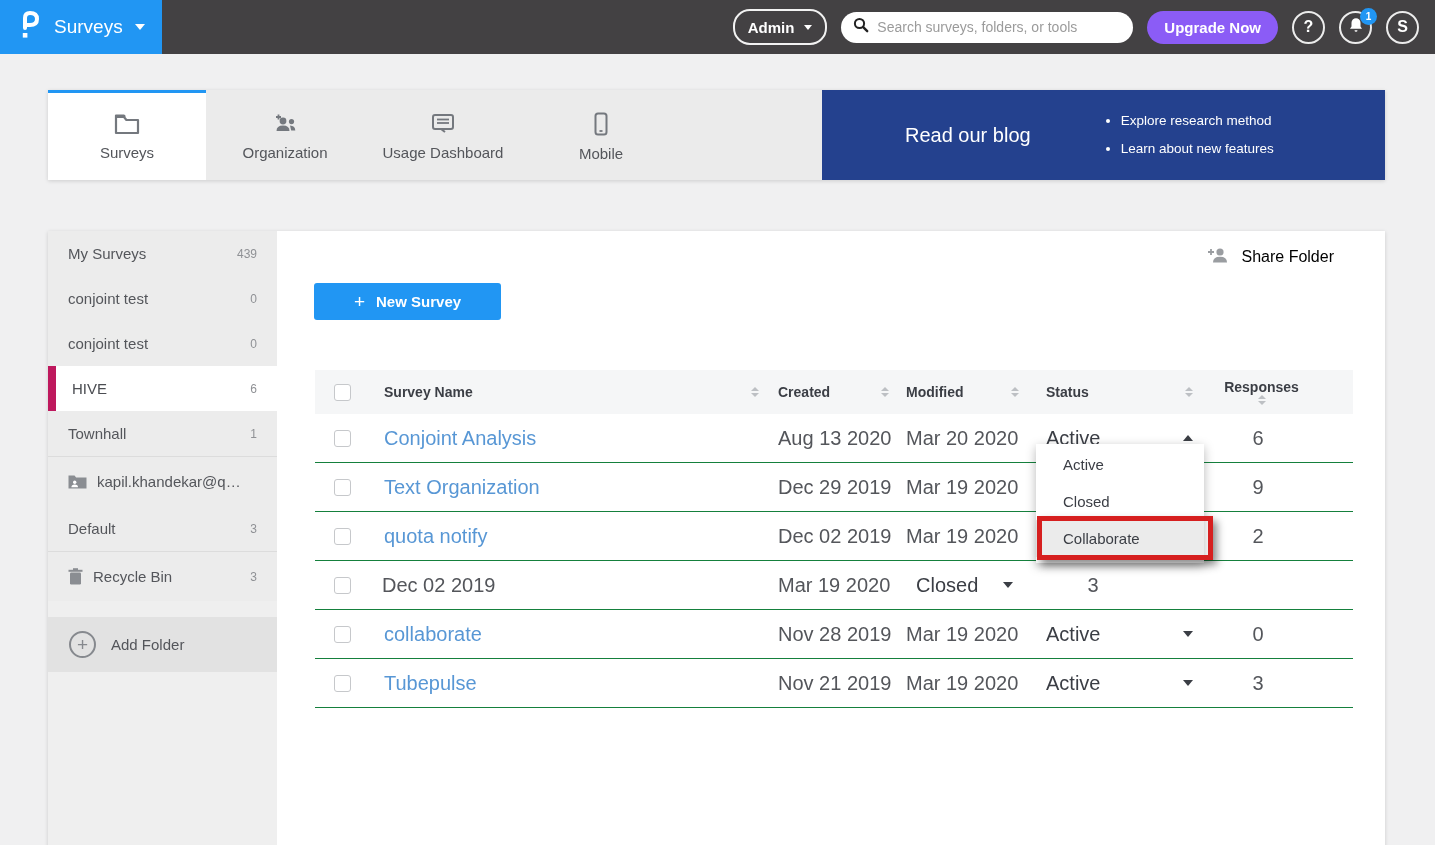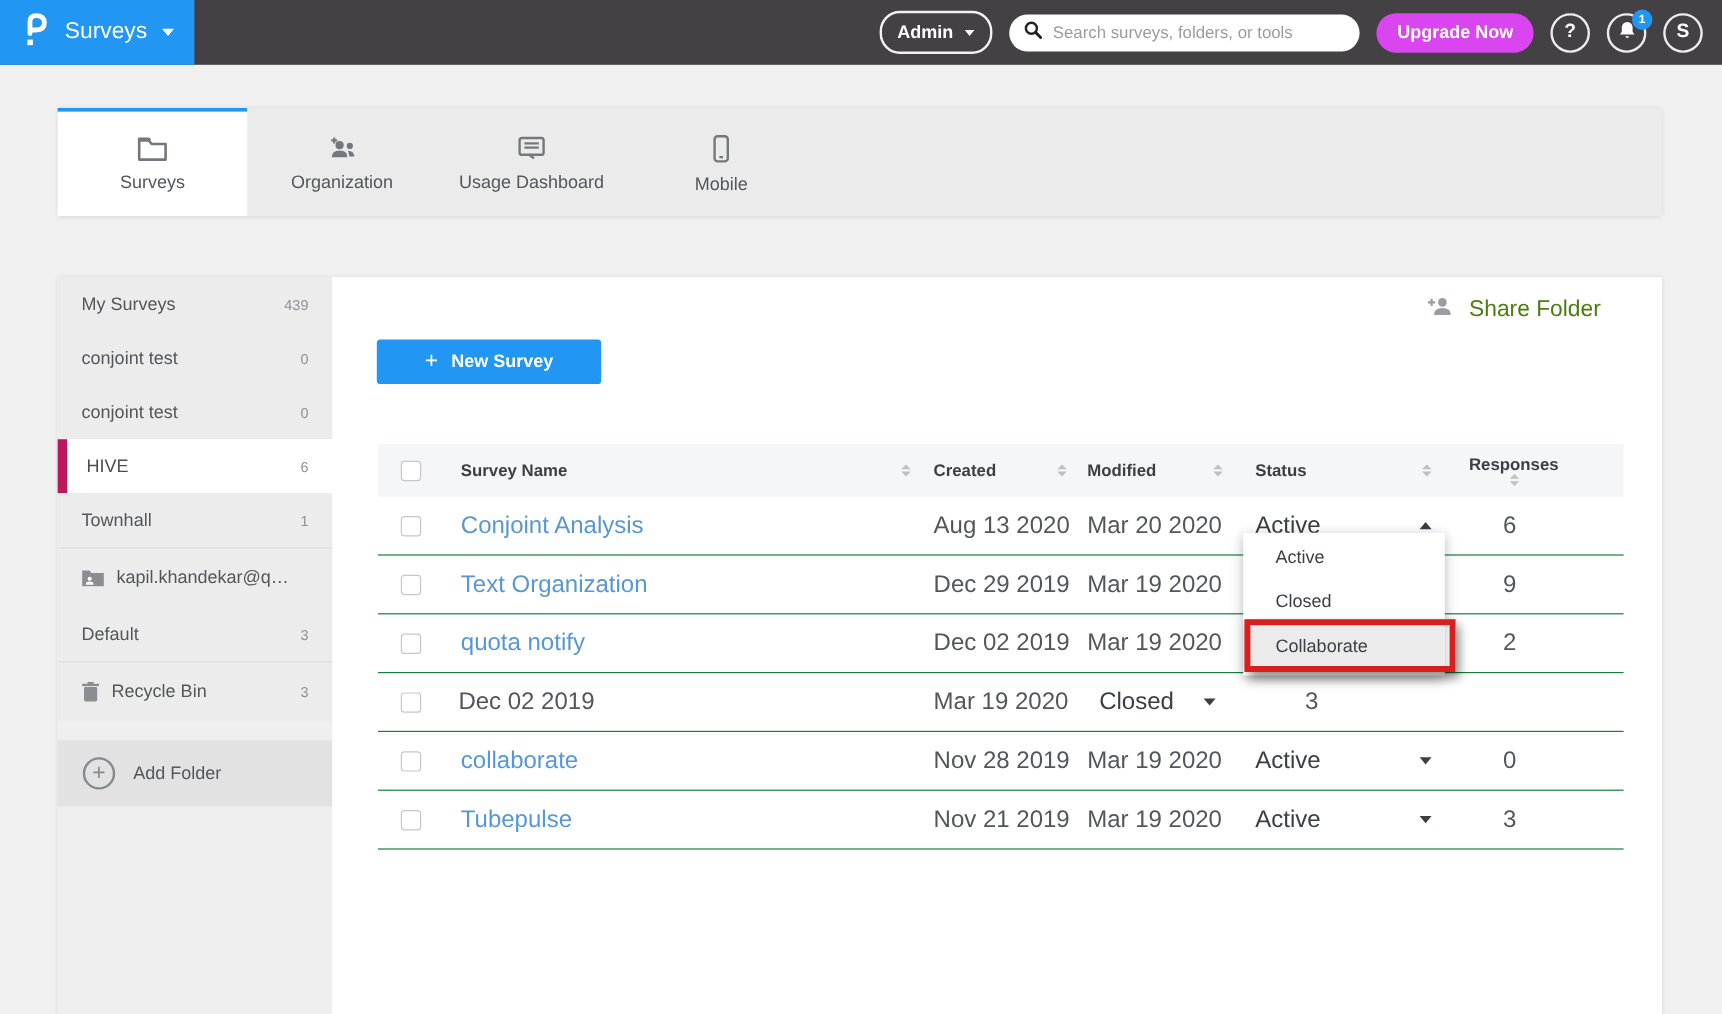--- a/index.html
+++ b/index.html
@@ -16,21 +16,21 @@
   .topbar { height:54px; background:#434143; display:flex; align-items:center; }
   .logo-block { width:162px; height:54px; background:#2196f3; display:flex; align-items:center; padding-left:18px; gap:12px; flex:none; cursor:pointer; }
   .brand-label { color:#fff; font-size:19px; }
   .caret-down-w { width:0; height:0; border-left:5px solid transparent; border-right:5px solid transparent; border-top:6px solid #fff; }
   .topbar-right { margin-left:auto; display:flex; align-items:center; gap:14px; padding-right:16px; }
   .admin-pill { border:2px solid #f2f2f2; border-radius:17px; height:32px; display:flex; align-items:center; gap:10px; padding:16px 13px; color:#fff; font-weight:700; font-size:15px; cursor:pointer; }
   .admin-pill .caret-down-w { border-left-width:4px; border-right-width:4px; border-top-width:5px; }
   .searchbox { width:292px; height:31px; background:#fff; border-radius:16px; display:flex; align-items:center; padding:0 12px; gap:8px; }
   .searchbox input { border:none; outline:none; flex:1; font-size:14px; font-family:inherit; color:#444; background:transparent; }
   .searchbox input::placeholder { color:#9b9b9b; }
-  .upgrade-btn { background:#d946ef; color:#fff; font-weight:700; font-size:15px; border:none; border-radius:17px; height:33px; padding:0 17px; cursor:pointer; font-family:inherit; }
+  .upgrade-btn { background:#8b5cf6; color:#fff; font-weight:700; font-size:15px; border:none; border-radius:17px; height:33px; padding:0 17px; cursor:pointer; font-family:inherit; }
   .circle-btn { width:33px; height:33px; border-radius:50%; border:2px solid #ececec; color:#fff; display:flex; align-items:center; justify-content:center; font-weight:700; font-size:16px; position:relative; cursor:pointer; background:transparent; }
   .badge { position:absolute; top:-5px; right:-7px; width:17px; height:17px; border-radius:50%; background:#2196f3; color:#fff; font-size:10px; font-weight:700; display:flex; align-items:center; justify-content:center; }
 
   
   .tabs-wrap { position:absolute; left:48px; top:90px; width:1337px; height:90px; display:flex; box-shadow:0 1px 4px rgba(0,0,0,.15); }
   .tabs { flex:1; background:#ebebeb; display:flex; }
   .tab { width:158px; display:flex; flex-direction:column; align-items:center; justify-content:center; gap:9px; font-size:15px; color:#54565b; cursor:pointer; border-top:3px solid transparent; }
   .tab.active { background:#fff; border-top:3px solid #2196f3; }
   .tab svg { display:block; }
   .banner { width:563px; background:#24418e; color:#fff; display:flex; align-items:center; cursor:pointer; }
@@ -45,21 +45,21 @@
   .side-item .cnt { font-size:12px; color:#8f9195; }
   .side-item.selected { background:#fff; border-left:8px solid #be185d; padding-left:16px; color:#4b4d52; }
   .side-item.divided { border-top:1px solid #dcdcdc; height:50px; }
   .side-icon { color:#8a8d92; display:flex; flex:none; }
   .add-folder { margin-top:16px; height:55px; background:#e2e2e2; display:flex; align-items:center; gap:15px; padding:0 21px; font-size:15px; color:#54565b; cursor:pointer; }
   .plus-circle { width:27px; height:27px; border-radius:50%; border:2px solid #86898e; color:#86898e; display:flex; align-items:center; justify-content:center; font-size:19px; line-height:1; font-weight:400; }
 
   
   .content { flex:1; position:relative; background:#fff; }
   .share-folder { position:absolute; top:15px; right:51px; display:flex; align-items:center; gap:11px; cursor:pointer; }
-  .share-folder .txt { color:#4d7c0f; font-size:19px; }
+  .share-folder .txt { color:#000000; font-size:16px; }
   .new-survey { position:absolute; left:37px; top:52px; width:187px; height:37px; background:#2196f3; border:none; border-radius:3px; color:#fff; font-size:15px; font-weight:700; font-family:inherit; display:flex; align-items:center; justify-content:center; gap:11px; cursor:pointer; }
   .new-survey .plus { font-size:19px; font-weight:400; }
 
   .table { position:absolute; left:38px; top:139px; width:1038px; }
   .trow { display:grid; grid-template-columns:54px 396px 128px 130px 180px 150px; align-items:center; }
   .thead { height:44px; background:#f5f6f7; font-size:14px; font-weight:700; color:#3b3e45; }
   .th { display:flex; align-items:center; justify-content:space-between; }
   .th-name { padding:0 6px 0 15px; }
   .th-date { padding:0 4px 0 13px; }
   .th-status { padding:0 10px 0 23px; }
@@ -174,20 +174,27 @@
       <span>
         <svg width="16" height="24" viewBox="0 0 16 24">
             <rect x="2.5" y="1.5" width="11" height="21" rx="2.5" fill="none" stroke="#74787e" stroke-width="2"></rect>
             <line x1="6.5" y1="19" x2="9.5" y2="19" stroke="#74787e" stroke-width="1.8"></line>
           </svg>
       </span>
       <span>Mobile</span>
     </div>
   </nav>
 
+  <aside class="banner">
+    <span class="banner-title">Read our blog</span>
+    <ul>
+      <li>Explore research method</li>
+      <li>Learn about new features</li>
+    </ul>
+  </aside>
 </section>
 
 <section class="main">
 
   <nav class="sidebar">
     <div class="side-item">
       <span class="lbl">My Surveys</span>
       <span class="cnt">439</span>
     </div>
     <div class="side-item">

